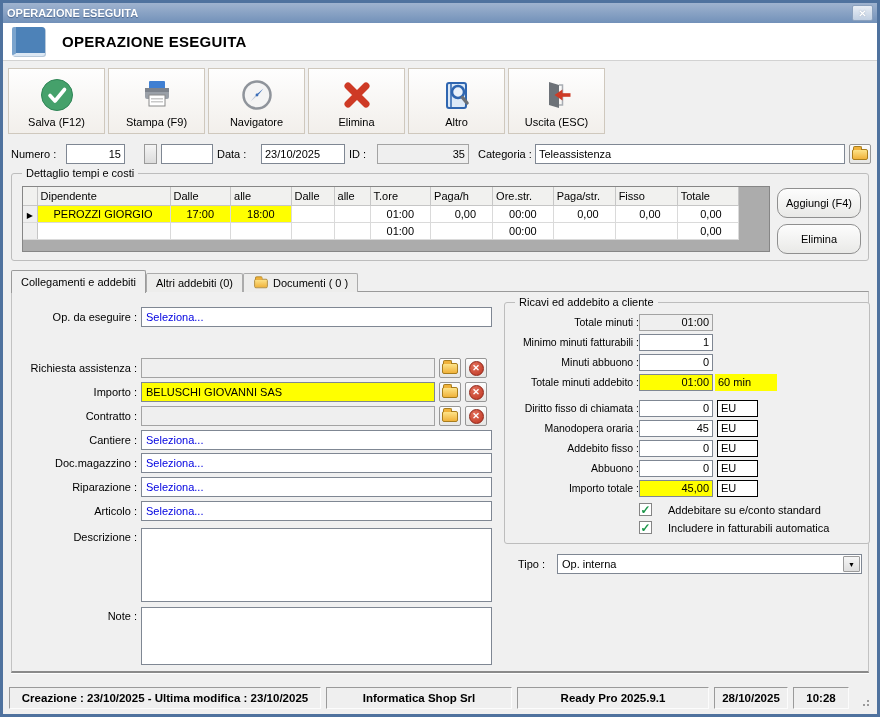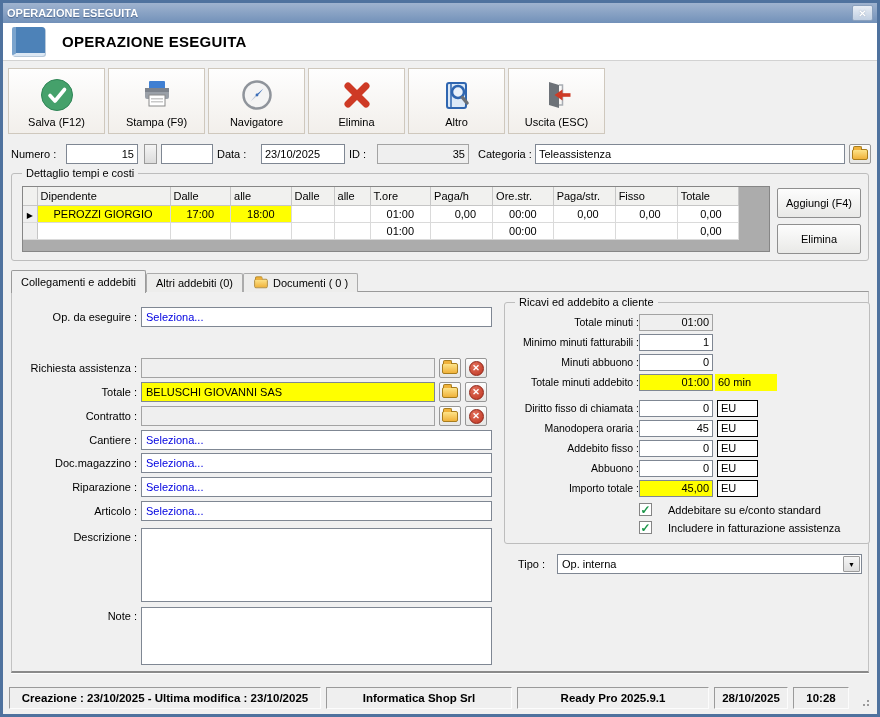--- a/index.html
+++ b/index.html
@@ -46,21 +46,21 @@
 
   .tempibox { margin:4px 8px 0 8px; height:88px; }
   .gridwrap { position:absolute; left:10px; top:12px; width:748px; height:66px; background:#acacac; border:1px solid #868686; overflow:hidden; }
   table.grid { border-collapse:collapse; table-layout:fixed; font-size:11px; }
   table.grid th { background:#f1f1ef; border-right:1px solid #c6c6c6; border-bottom:1px solid #c6c6c6; font-weight:normal; text-align:left; padding:1px 3px; height:18px; overflow:hidden; }
   table.grid td { background:#fff; border-right:1px solid #dadada; border-bottom:1px solid #dadada; padding:1px 16px; height:17px; overflow:hidden; white-space:nowrap; }
   table.grid td.sel { background:#efefef; border-right:1px solid #c6c6c6; text-align:center; padding:0; }
   table.grid td.sel.cur::before { content:"▶"; font-size:8px; }
   table.grid td.ycell { background:#ffff00; }
   table.grid .num { text-align:right; }
-  .gridbtn { position:absolute; left:765px; width:84px; height:30px; background:linear-gradient(180deg,#fdfdfd,#e9e9e7); border:1px solid #8f8f8f; border-radius:2px; font-size:11px; cursor:pointer; display:flex; align-items:center; justify-content:center; }
+  .gridbtn { position:absolute; left:765px; width:84px; height:30px; background:linear-gradient(180deg,#fdfdfd,#e9e9e7); border:1px solid #8f8f8f; border-radius:10px; font-size:11px; cursor:pointer; display:flex; align-items:center; justify-content:center; }
 
   
   .tabstrip { display:flex; align-items:flex-end; height:23px; margin:8px 0 0 8px; position:relative; z-index:2; }
   .tab { padding:0 9px; display:flex; align-items:center; gap:4px; border:1px solid #9a9a9a; border-bottom:none; border-radius:2px 2px 0 0; cursor:pointer; }
   .tab.active { height:23px; background:#f0f0f0; margin-bottom:-1px; position:relative; z-index:3; }
   .tab.inactive { height:19px; background:#ededec; border-color:#ababab; }
   .tabpage { margin:0 8px; margin-top:-1px; height:382px; border:1px solid #c2c2c2; border-top:1px solid #9a9a9a; border-bottom:2px solid #8a8a8a; box-shadow:0 1px 0 #fdfdfd; background:#f0f0f0; position:relative; z-index:1; }
 
   
   .frow { position:absolute; left:0; display:flex; align-items:center; }
@@ -165,21 +165,21 @@
           <path d="M19 7 L22.5 7 L22.5 27 L19 27" fill="none" stroke="#a8adb3" stroke-width="1.5"></path>
           <rect x="21.5" y="15.2" width="9" height="3.6" fill="#ce3a25"></rect>
           <polygon points="14.5,17 22.5,11.5 22.5,22.5" fill="#ce3a25"></polygon>
         </svg>
       <span class="lbl">Uscita (ESC)</span>
     </div>
   </div>
 
   <div class="fieldrow">
     <span class="lab" style="left:8px">Numero :</span>
-    <div class="fld num" style="left:63px;width:72px">15</div>
+    <div class="fld num" style="left:63px;width:59px">15</div>
     <div class="minibtn" style="left:141px"></div>
     <div class="fld" style="left:158px;width:52px"></div>
     <span class="lab" style="left:214px">Data :</span>
     <div class="fld" style="left:258px;width:84px">23/10/2025</div>
     <span class="lab" style="left:346px">ID :</span>
     <div class="fld dis num" style="left:374px;width:92px">35</div>
     <span class="lab" style="left:475px">Categoria :</span>
     <div class="fld" style="left:532px;width:310px">Teleassistenza</div>
     <div class="iconbtn" style="position:absolute;left:846px;top:3px">
         <span class="folder"></span>
@@ -281,21 +281,21 @@
         <span class="iconbtn">
             <span class="folder"></span>
           </span>
         <span class="iconbtn">
             <span class="delx"></span>
           </span>
       </span>
     </div>
 
     <div class="frow" style="top:90px">
-      <span class="flab">Totale :</span>
+      <span class="flab">Importo :</span>
       <div class="inp yellow w301">BELUSCHI GIOVANNI SAS</div>
       <span class="rowbtns">
         <span class="iconbtn">
             <span class="folder"></span>
           </span>
         <span class="iconbtn">
             <span class="delx"></span>
           </span>
       </span>
     </div>
@@ -374,21 +374,21 @@
       <span class="rlab" style="top:179px;left:4px">Importo totale :</span>
       <div class="rfld yellow" style="top:177px;left:134px">45,00</div>
       <div class="eubox" style="top:177px;left:212px">EU</div>
 
       <div class="cbrow" style="top:200px">
         <span class="cb"></span>
         <span>Addebitare su e/conto standard</span>
       </div>
       <div class="cbrow" style="top:218px">
         <span class="cb"></span>
-        <span>Includere in fatturazione assistenza</span>
+        <span>Includere in fatturabili automatica</span>
       </div>
     </div>
 
     <span class="tipolab">Tipo :</span>
     <div class="combo">
       <span class="cval">Op. interna</span>
       <span class="carr">▼</span>
     </div>
 
   </div>

